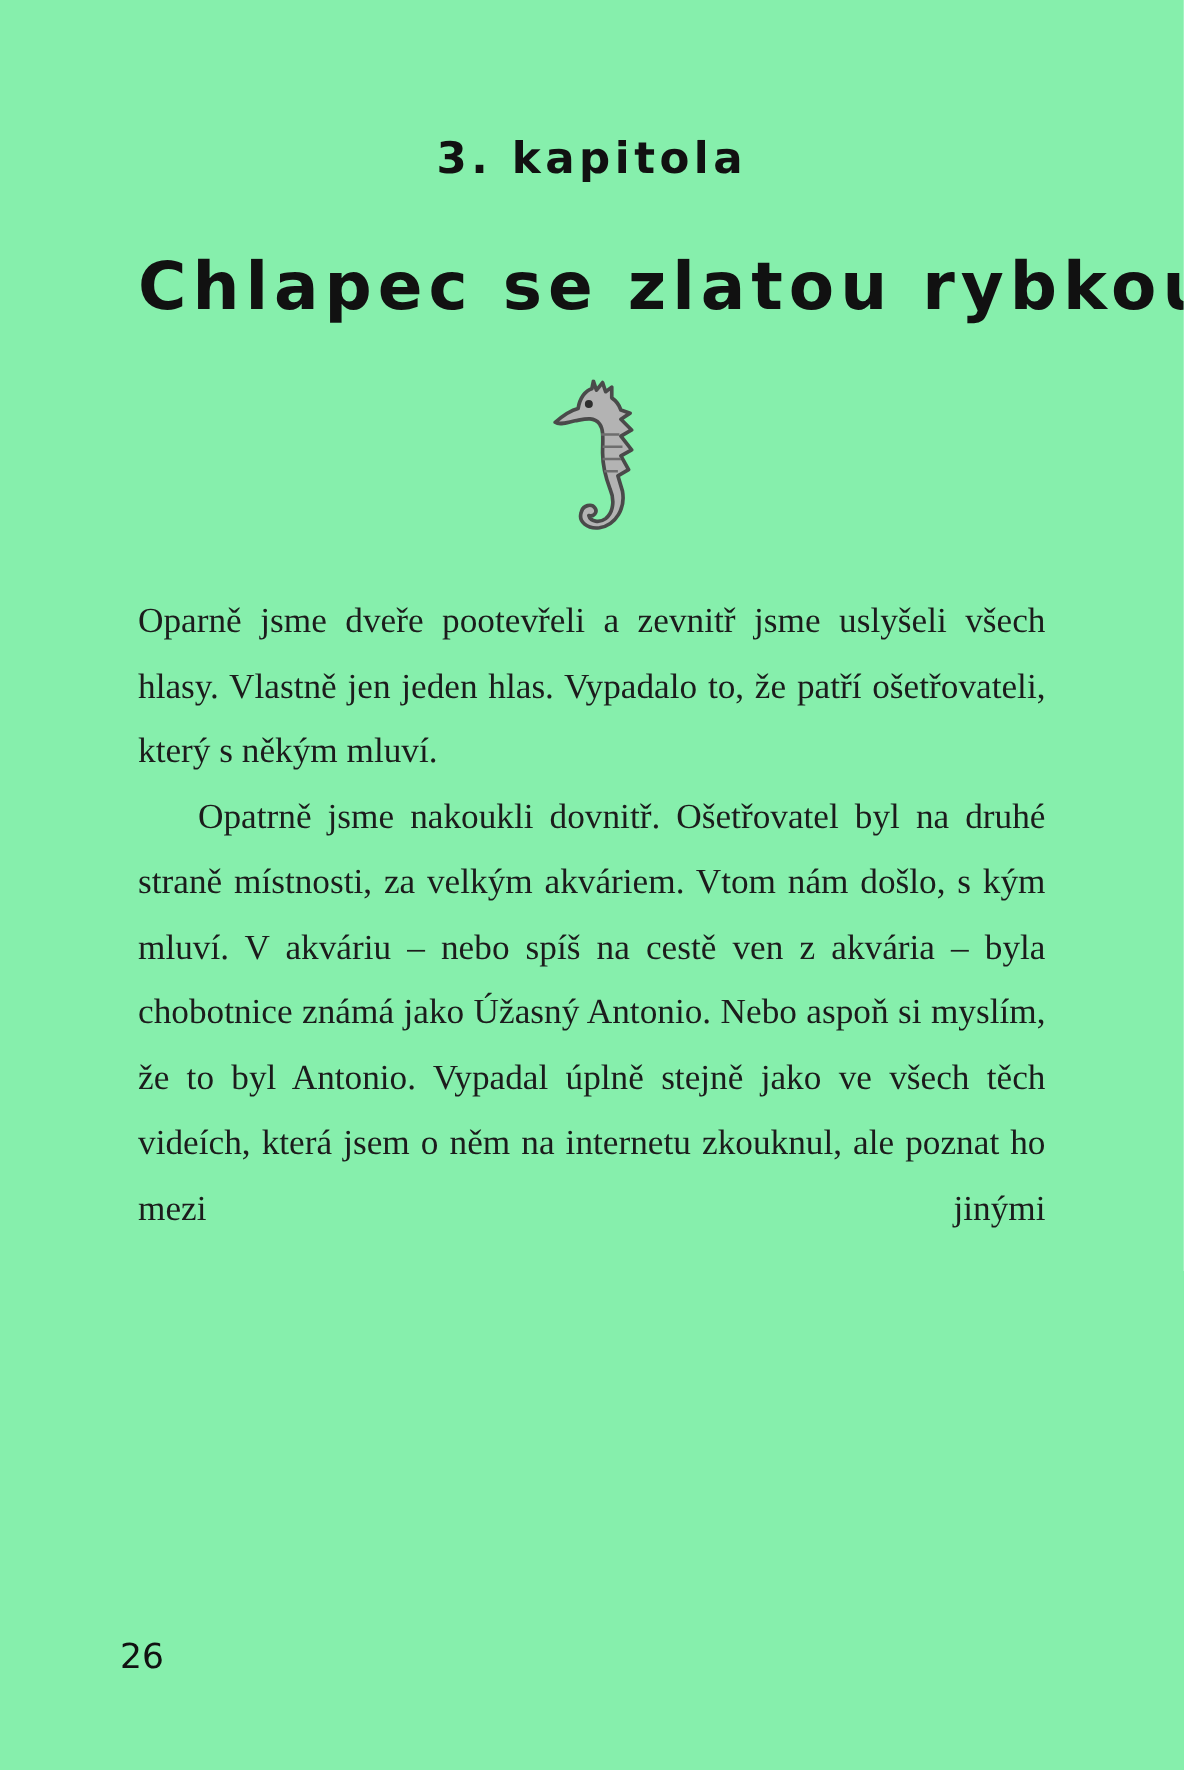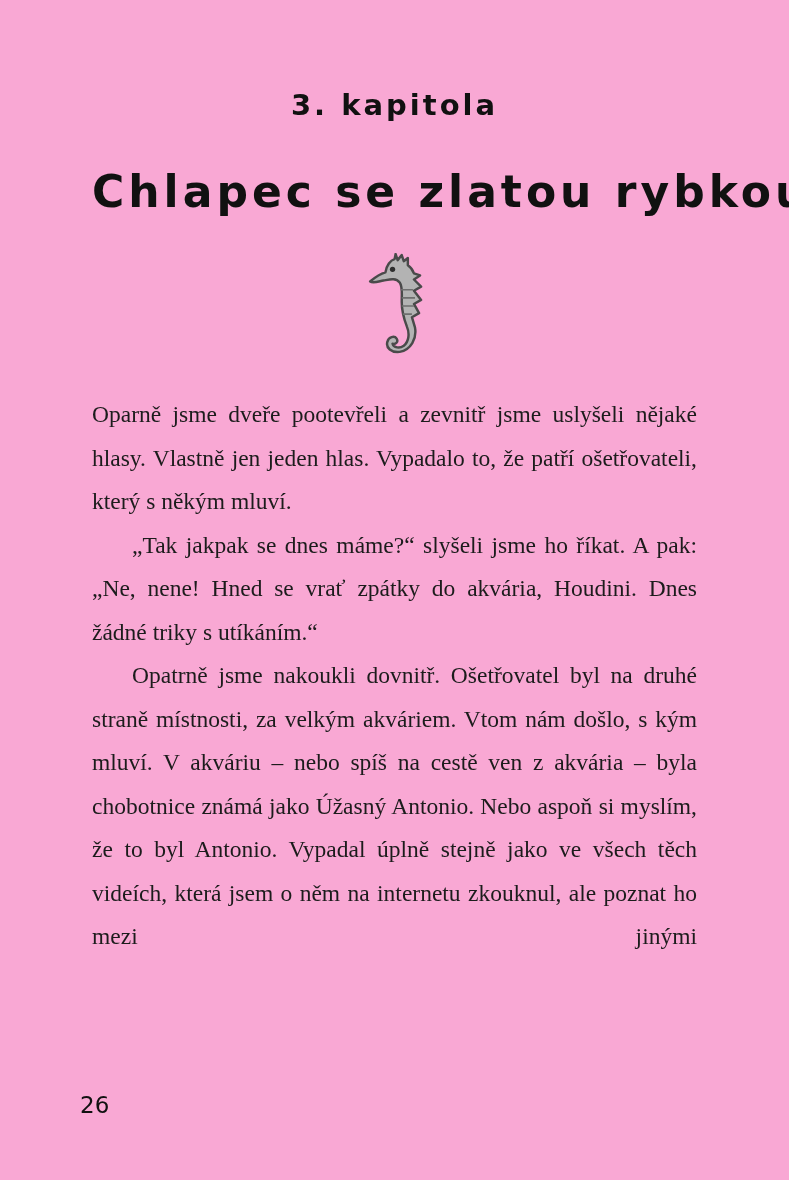--- a/index.html
+++ b/index.html
@@ -10,21 +10,21 @@
     font-family: "Liberation Serif", serif;
     color: #1c1c1c;
   }
   .page {
     position: relative;
     width: 789px;
     height: 1180px;
     box-sizing: border-box;
     padding: 0 92px;
     overflow: hidden;
-    background: #f9a8d4;
+    background: #86efac;
   }
   .chapter-label {
     font-family: "DejaVu Sans", sans-serif;
     font-weight: 700;
     font-size: 29px;
     letter-spacing: 3px;
     text-align: center;
     padding-top: 88px;
     color: #111;
   }
@@ -92,20 +92,19 @@
                  C38 40 39 33 36 29
                  C32 24 26 26 20 27
                  C15 28 10 30 7 28 Z" fill="#b3b3b3" stroke="#4a4a4a" stroke-width="2.4" stroke-linejoin="round"></path>
         <path d="M37 36 L49 36 M38 44 L51 44 M38 52 L50 52 M39 60 L48 60" fill="none" stroke="#6e6e6e" stroke-width="1.6"></path>
         <circle cx="29" cy="16" r="2.6" fill="#2e2e2e"></circle>
       </svg>
     </span>
   </div>
 
   <div class="body-text">
-    <p>Oparně jsme dveře pootevřeli a zevnitř jsme uslyšeli nějaké hlasy. Vlastně jen jeden hlas. Vypadalo to, že patří ošetřovateli, který s někým mluví.</p>
-    <p class="indent">„Tak jakpak se dnes máme?“ slyšeli jsme ho říkat. A pak: „Ne, nene! Hned se vrať zpátky do akvária, Houdini. Dnes žádné triky s utíkáním.“</p>
+    <p>Oparně jsme dveře pootevřeli a zevnitř jsme uslyšeli všech hlasy. Vlastně jen jeden hlas. Vypadalo to, že patří ošetřovateli, který s někým mluví.</p>
     <p class="indent justify-last">Opatrně jsme nakoukli dovnitř. Ošetřovatel byl na druhé straně místnosti, za velkým akváriem. Vtom nám došlo, s kým mluví. V akváriu – nebo spíš na cestě ven z akvária – byla chobotnice známá jako Úžasný Antonio. Nebo aspoň si myslím, že to byl Antonio. Vypadal úplně stejně jako ve všech těch videích, která jsem o něm na internetu zkouknul, ale poznat ho mezi jinými</p>
   </div>
 
   <div class="page-number">26</div>
 
 </div>
 
 </body></html>

